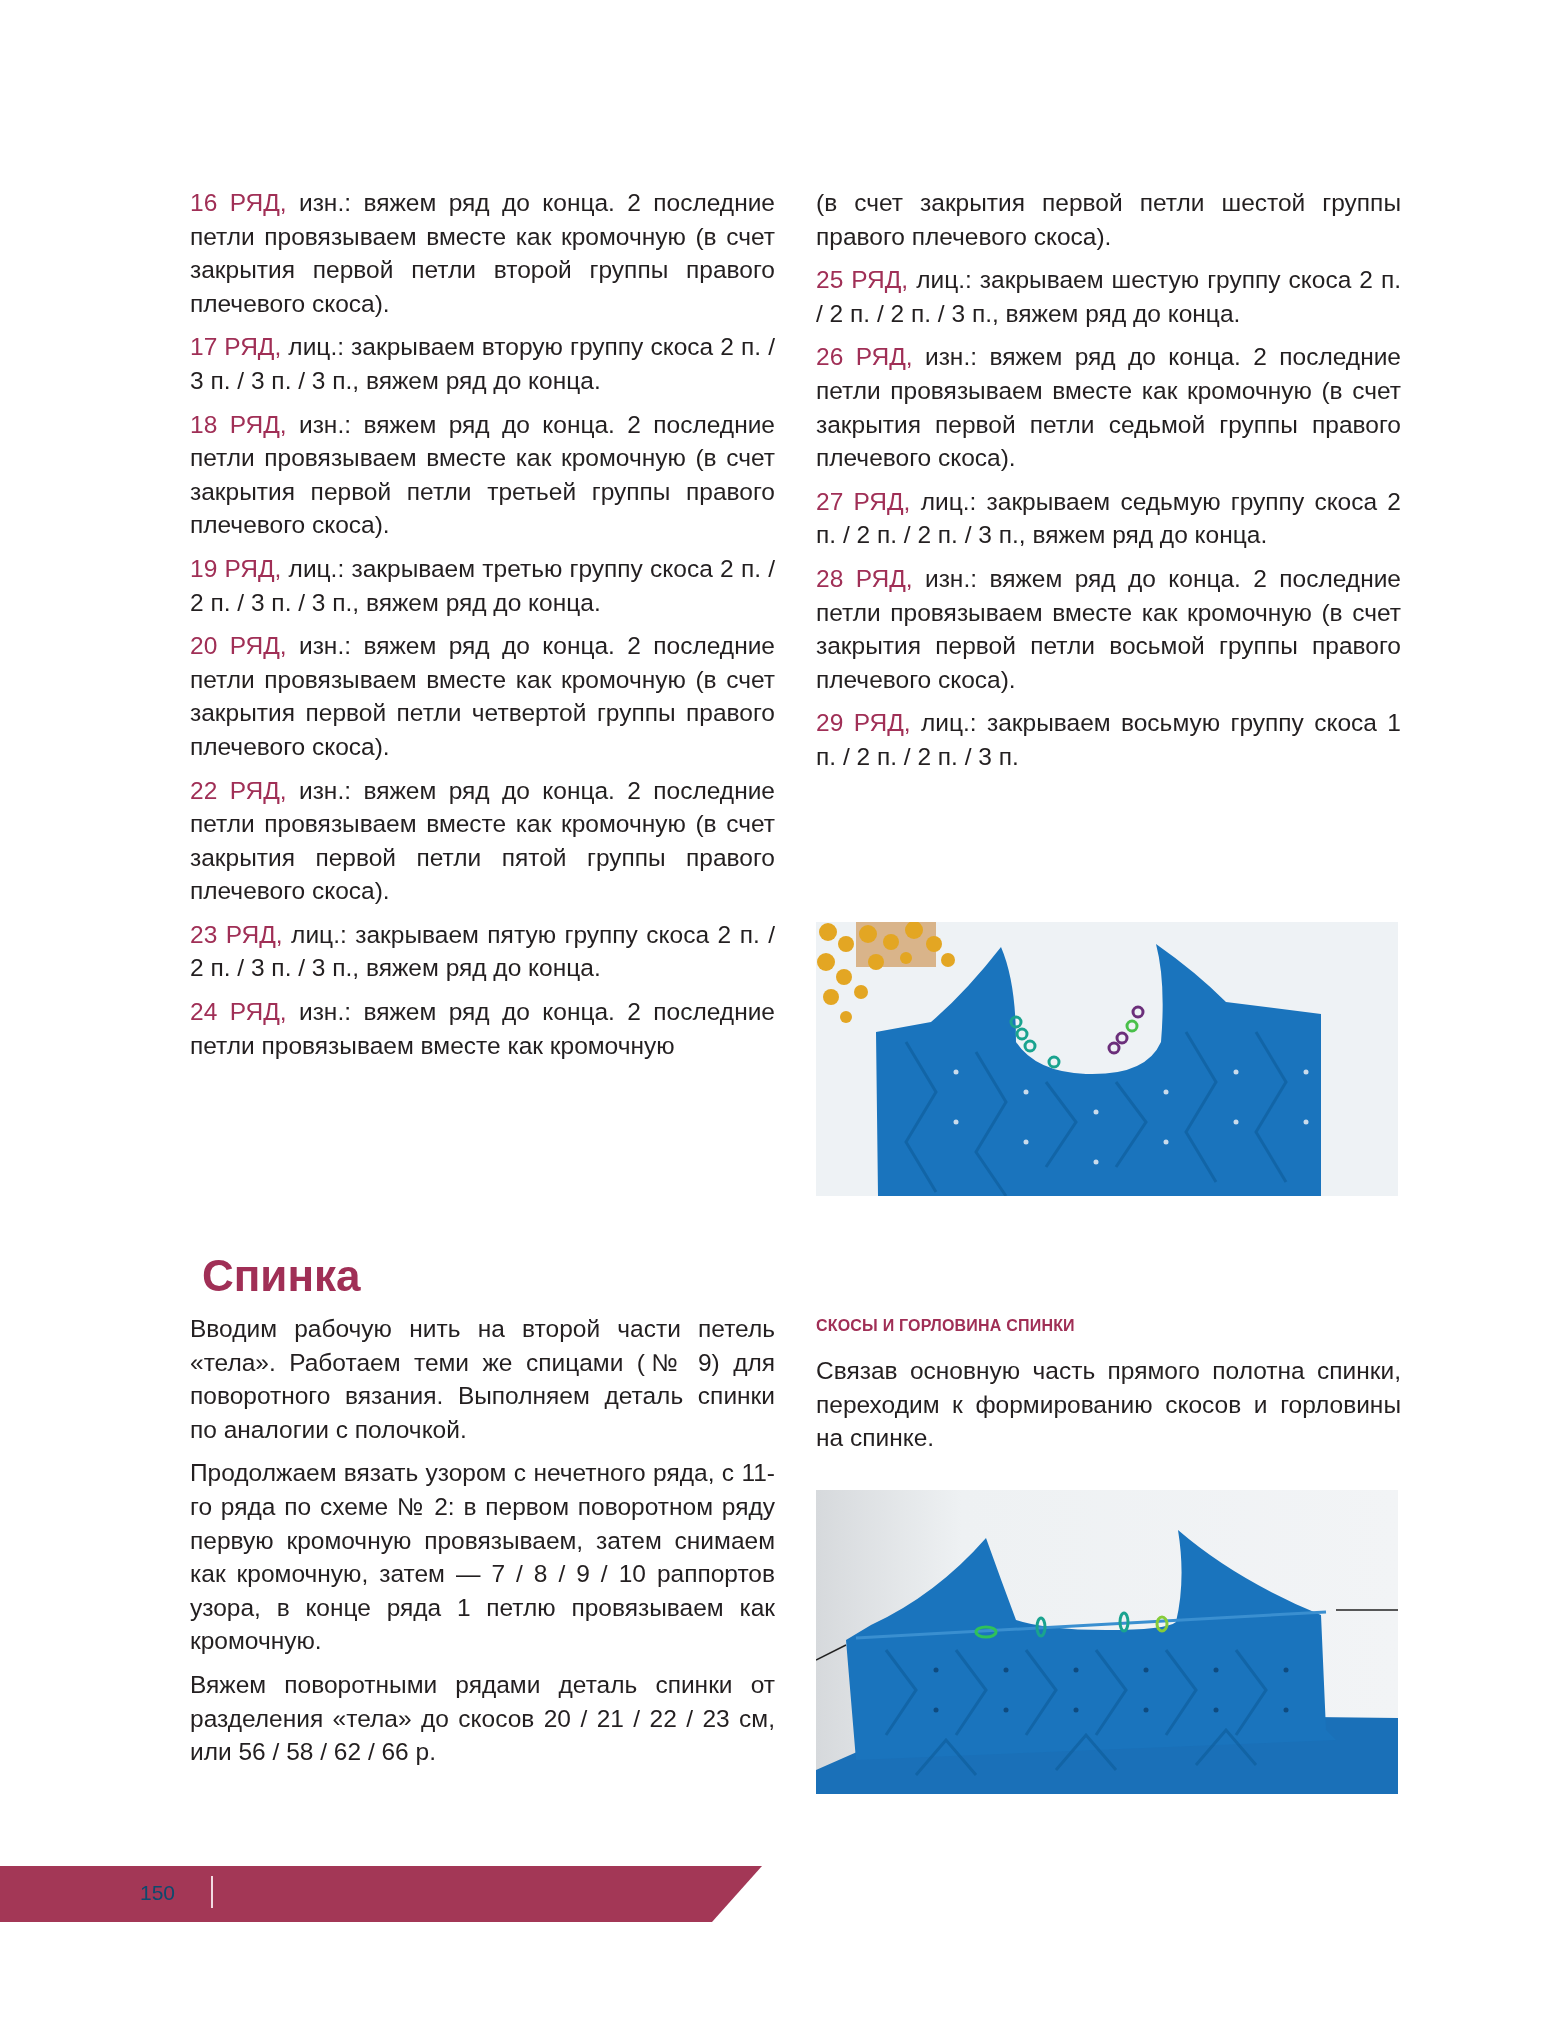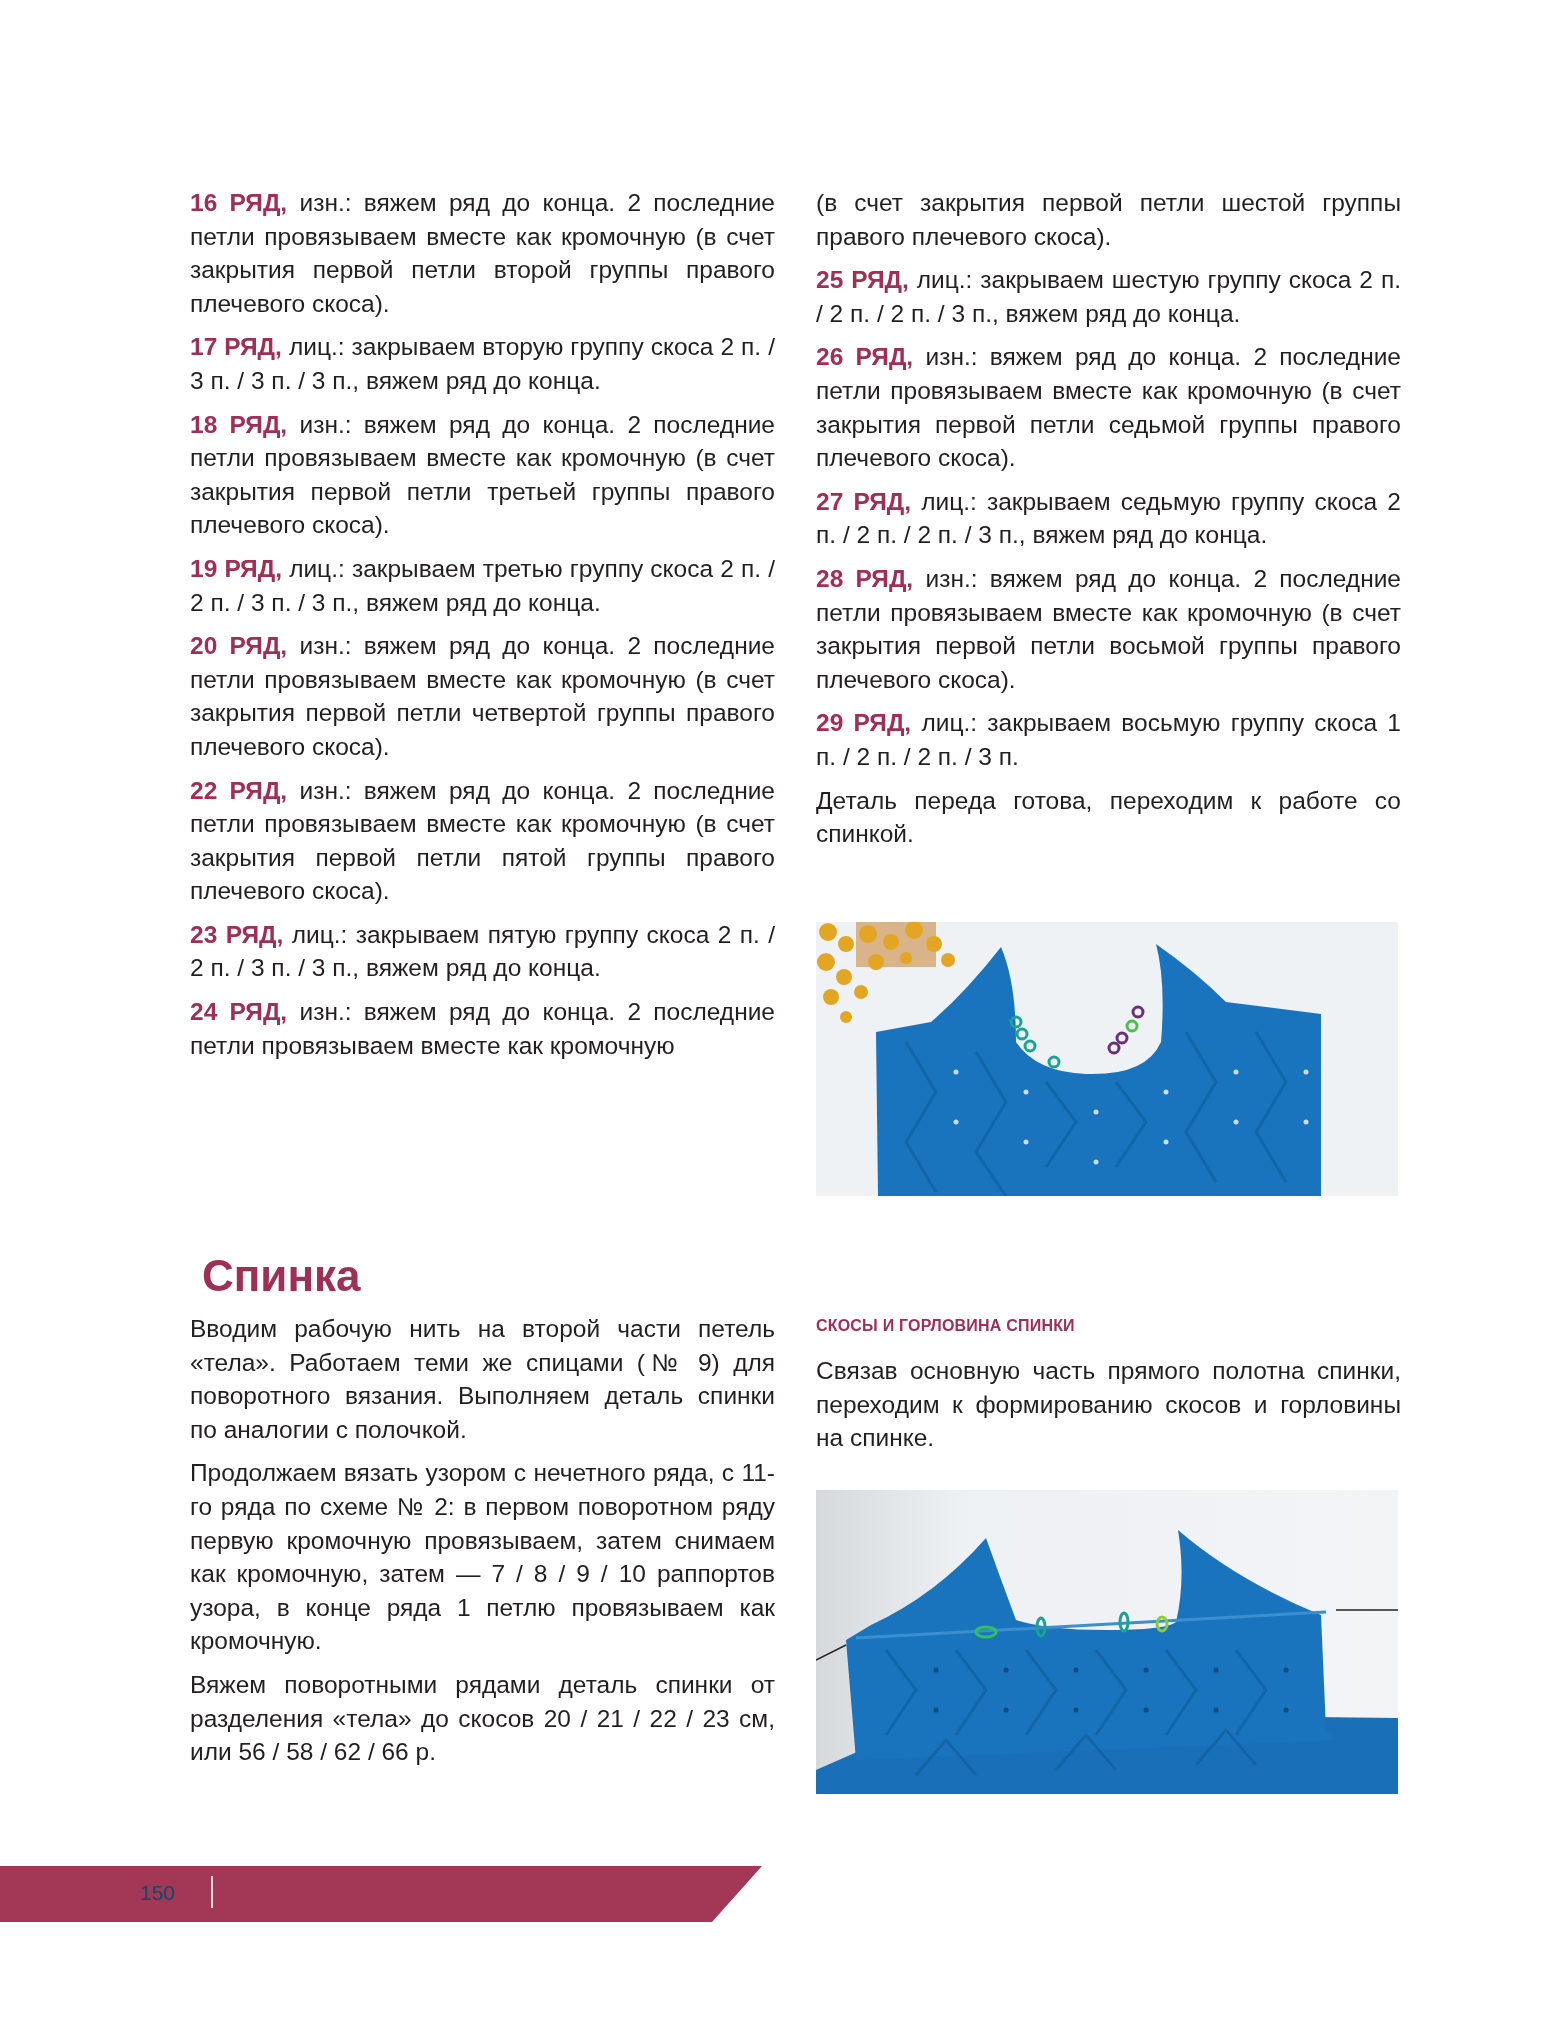--- a/index.html
+++ b/index.html
@@ -2,21 +2,21 @@
 <html><head>
   <meta charset="utf-8">
   <style>
     html, body { margin: 0; padding: 0; background: #ffffff; }
     body { width: 1550px; height: 2033px; position: relative; overflow: hidden;
       font-family: "Liberation Sans", "DejaVu Sans", sans-serif; color: #231f20; }
     .col { position: absolute; width: 585px; font-size: 24.5px; line-height: 33.6px; }
     .col-left { left: 190px; top: 186px; }
     .col-right { left: 816px; top: 186px; }
     .para { margin: 0 0 10px 0; text-align: justify; text-align-last: left; }
-    .row-label { color: #a02f56; font-weight: bold; }
+    .row-label { color: #a02f56; font-weight: normal; }
     .section-title { position: absolute; left: 190px; top: 1236px; margin: 12px;
       font-size: 44px; font-weight: bold; color: #a02f56; line-height: 56px; }
     .subsection-title { margin: 0 0 12px 0; font-size: 16px; font-weight: bold;
       color: #a02f56; line-height: 32px; letter-spacing: 0.2px; }
     .photo { position: absolute; left: 816px; width: 582px; overflow: hidden; background: #eef1f4; }
     .photo svg { display: block; width: 100%; height: 100%; }
     .photo-1 { top: 922px; height: 274px; }
     .photo-2 { top: 1490px; height: 304px; }
     .footer-band { position: absolute; left: 0; top: 1866px; width: 762px; height: 56px; }
     .footer-band svg { position: absolute; left: 0; top: 0; }
@@ -45,21 +45,20 @@
   <p class="para">Вяжем поворотными рядами деталь спинки от разделения «тела» до скосов 20 / 21 / 22 / 23 см, или 56 / 58 / 62 / 66 р.</p>
 </div>
 
 <div class="col col-right">
   <p class="para">(в счет закрытия первой петли шестой группы правого плечевого скоса).</p>
   <p class="para"><span class="row-label">25 РЯД,</span><span> лиц.: закрываем шестую группу скоса 2 п. / 2 п. / 2 п. / 3 п., вяжем ряд до конца.</span></p>
   <p class="para"><span class="row-label">26 РЯД,</span><span> изн.: вяжем ряд до конца. 2 последние петли провязываем вместе как кромочную (в счет закрытия первой петли седьмой группы правого плечевого скоса).</span></p>
   <p class="para"><span class="row-label">27 РЯД,</span><span> лиц.: закрываем седьмую группу скоса 2 п. / 2 п. / 2 п. / 3 п., вяжем ряд до конца.</span></p>
   <p class="para"><span class="row-label">28 РЯД,</span><span> изн.: вяжем ряд до конца. 2 последние петли провязываем вместе как кромочную (в счет закрытия первой петли восьмой группы правого плечевого скоса).</span></p>
   <p class="para"><span class="row-label">29 РЯД,</span><span> лиц.: закрываем восьмую группу скоса 1 п. / 2 п. / 2 п. / 3 п.</span></p>
-  <p class="para">Деталь переда готова, переходим к работе со спинкой.</p>
 </div>
 
 <div class="photo photo-1">
   <svg viewBox="0 0 582 274" preserveAspectRatio="none">
     <rect x="0" y="0" width="582" height="274" fill="#eef2f5"></rect>
 
     <rect x="40" y="0" width="80" height="45" fill="#d9b48a"></rect>
     <g fill="#e3a623">
       <circle cx="12" cy="10" r="9"></circle>
         <circle cx="30" cy="22" r="8"></circle>

